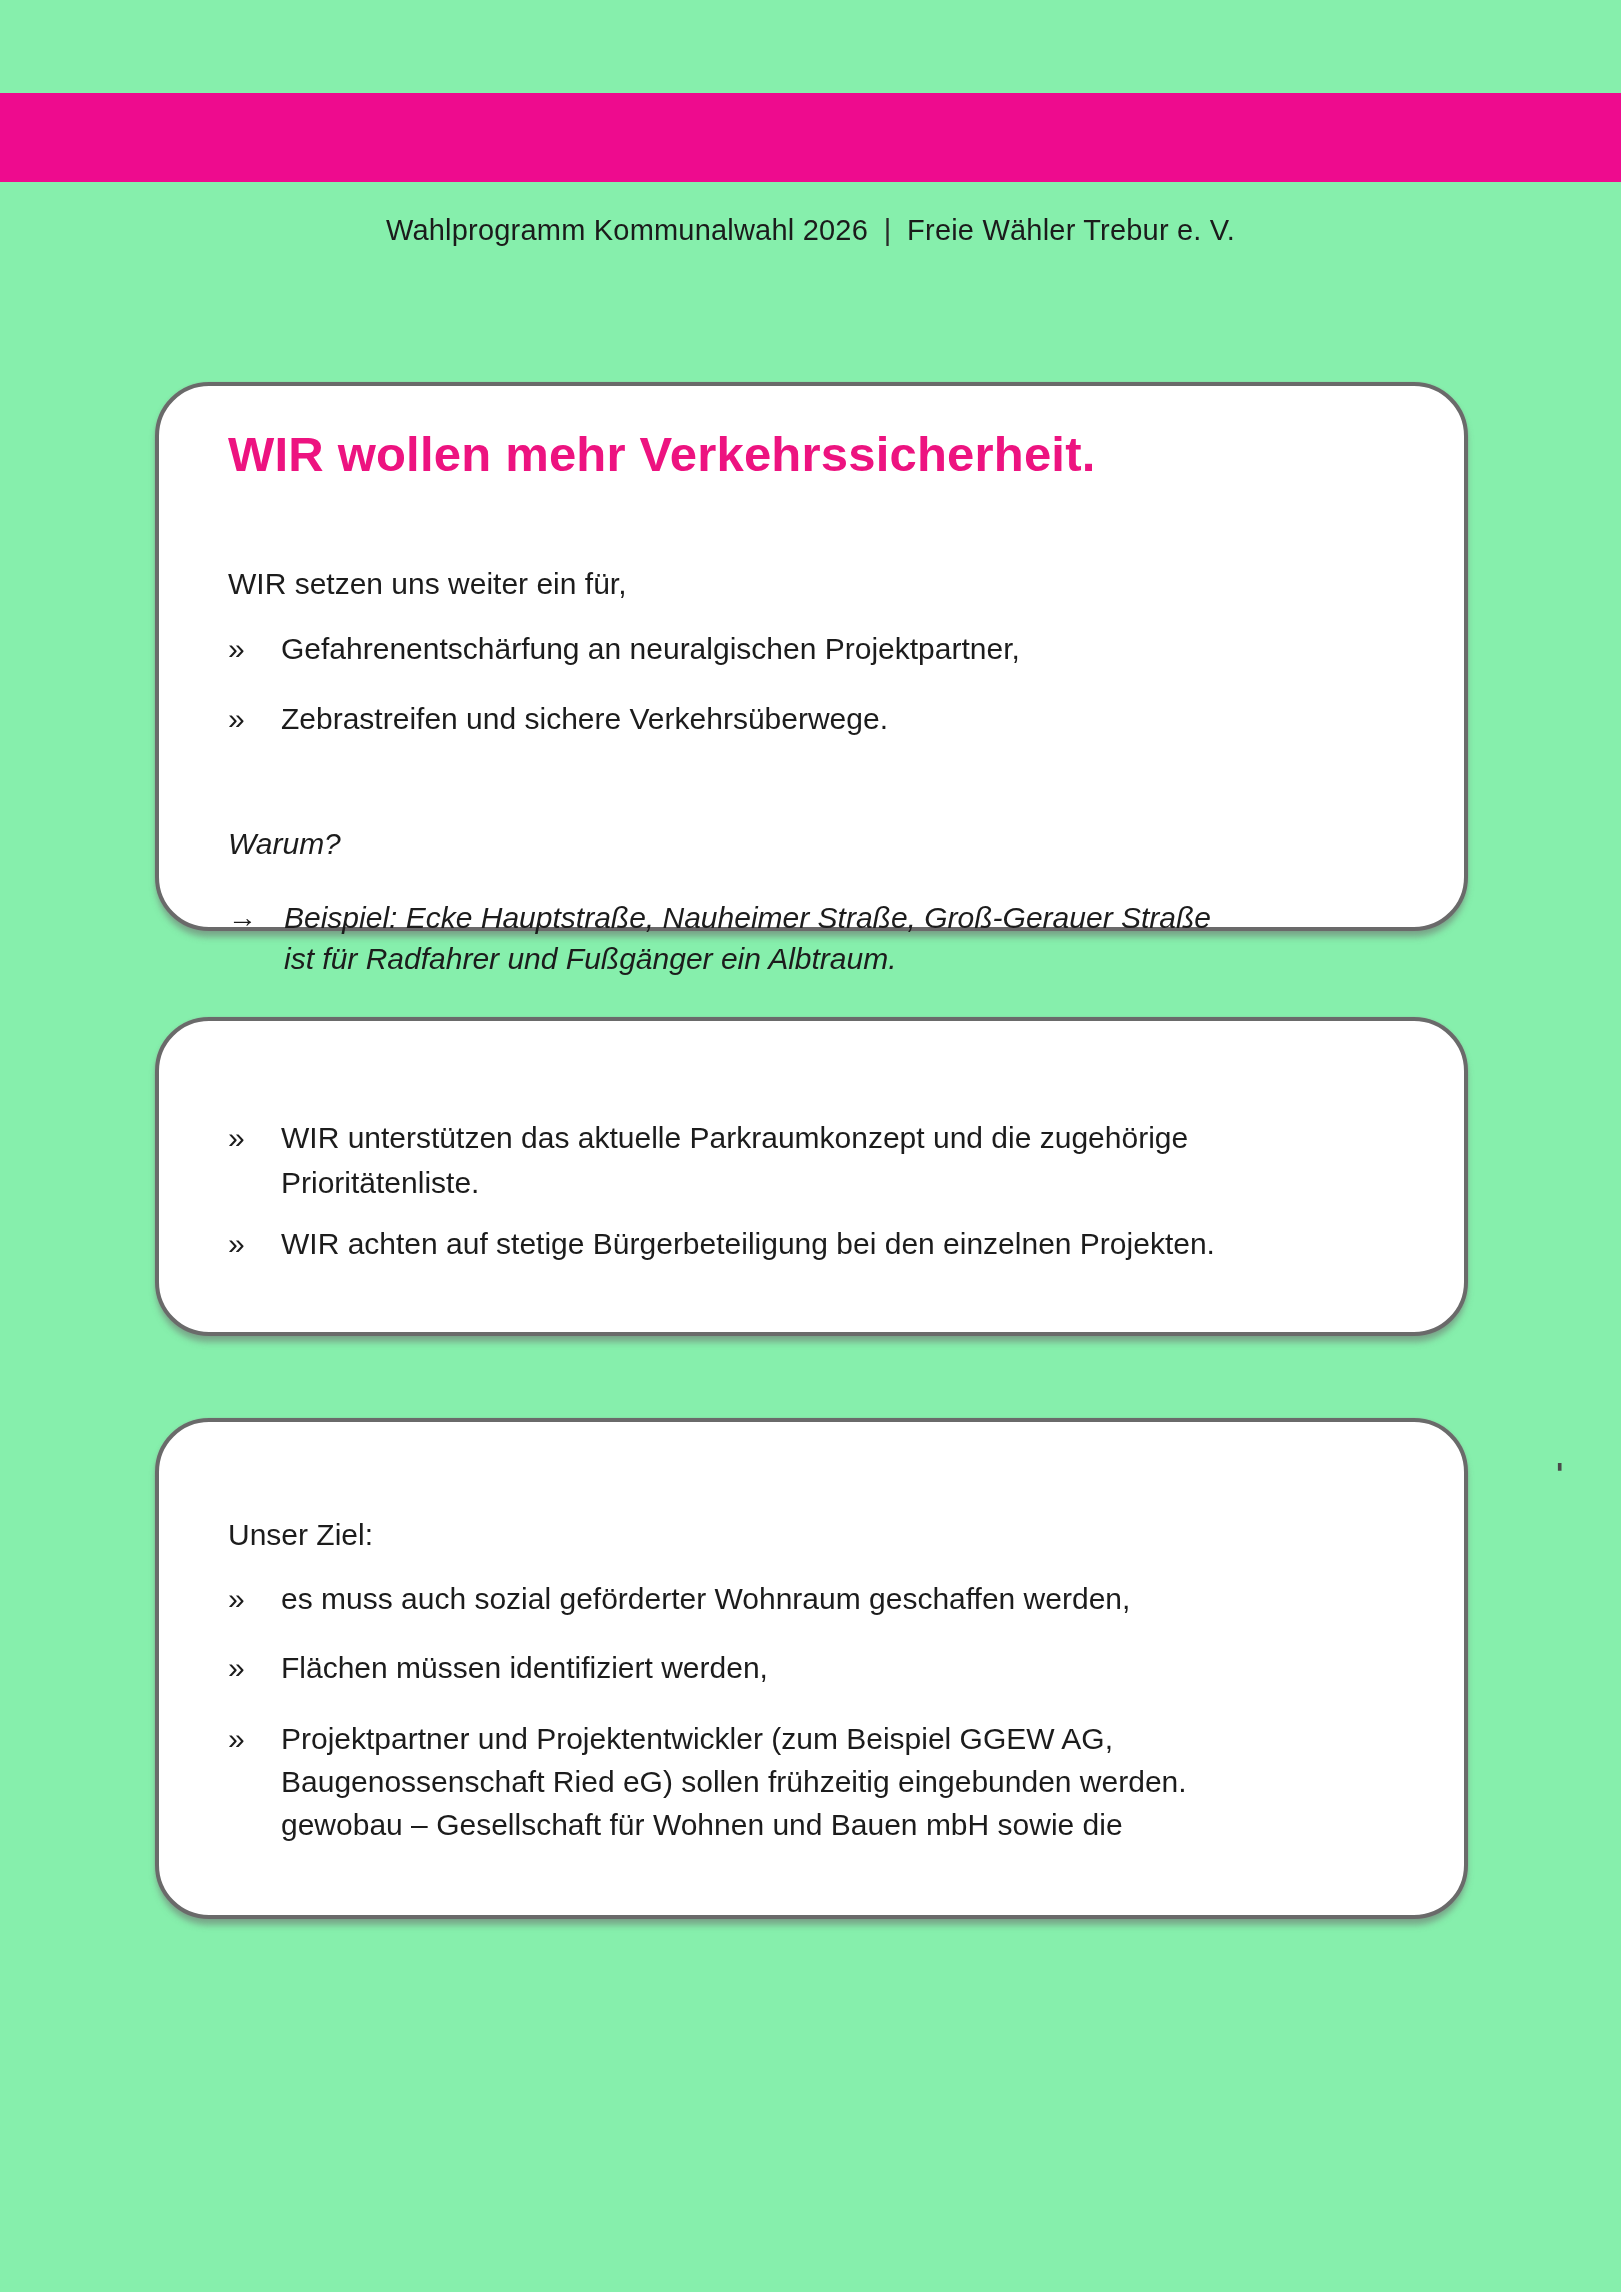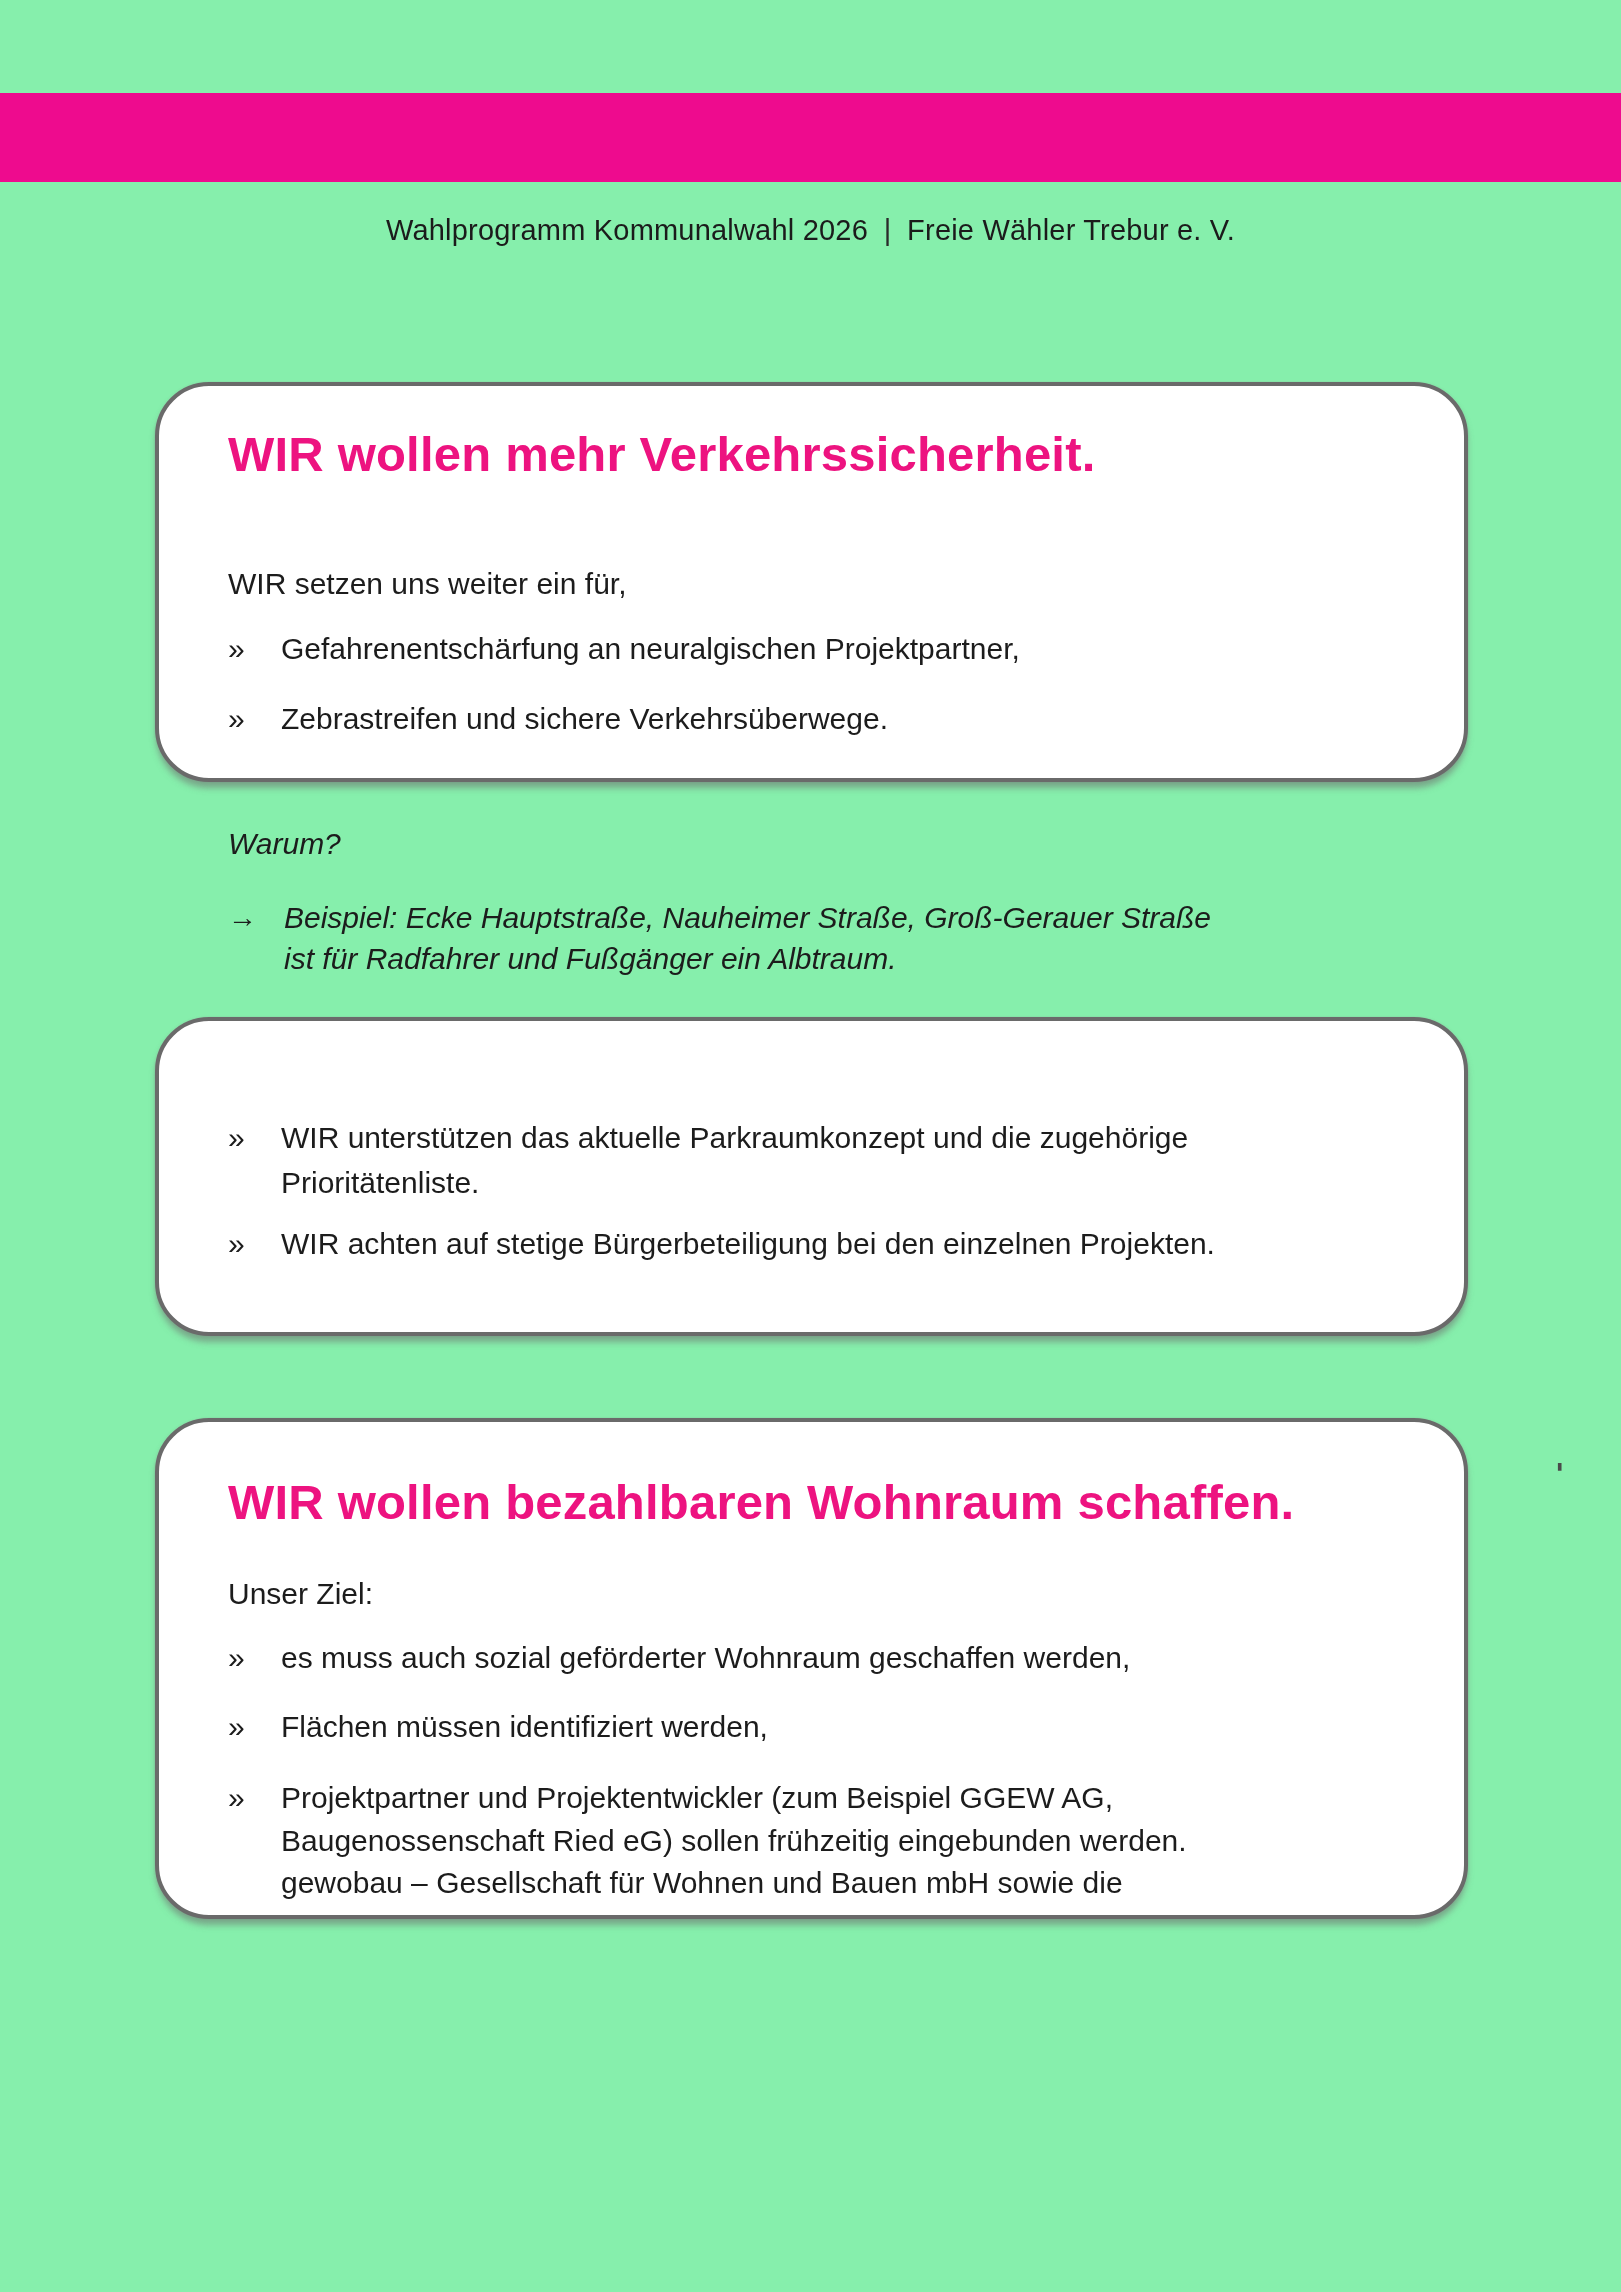--- a/index.html
+++ b/index.html
@@ -27,21 +27,21 @@
     letter-spacing:0.2px;
   }
   .doc-header .sep{margin:0 15.7px;color:#2a2a2a;}
   .card{
     position:absolute;left:155px;width:1313px;
     box-sizing:border-box;background:#fff;
     border:4.9px solid var(--border-color);
     border-radius:54px;
     box-shadow:0 6.9px 5.9px -1px rgba(110,110,110,.55), 0 0 2px rgba(150,150,150,.4);
   }
-  .card-1{top:382px;height:400px;padding:39px 74px 0 69px;}
+  .card-1{top:382px;height:549px;padding:39px 74px 0 69px;}
   .card-2{top:1017px;height:319px;padding:51px 86px 0 69px;}
   .card-3{top:1418px;height:501px;padding:51px 86px 0 69px;}
   .card-title{
     margin:0;font-size:49px;font-weight:700;line-height:1.2;
     color:var(--heading-color);letter-spacing:0.2px;
   }
   .body-line{font-size:30px;line-height:1.2;}
   .intro-1{margin-top:82px;}
   .intro-3{margin-top:44px;}
   .bullet-row{display:flex;font-size:30px;line-height:1.42;}
@@ -108,21 +108,20 @@
         <div>Prioritätenliste.</div>
       </span>
     </div>
     <div class="bullet-row b-tight c2-b2">
       <span class="marker">»</span>
       <span class="btext">WIR achten auf stetige Bürgerbeteiligung bei den einzelnen Projekten.</span>
     </div>
   </div>
 
   <div class="card card-3">
-    <h2 class="card-title">WIR wollen bezahlbaren Wohnraum schaffen.</h2>
     <div class="body-line intro-3">Unser Ziel:</div>
 
     <div class="bullet-row b-tight c3-b1">
       <span class="marker">»</span>
       <span class="btext">es muss auch sozial geförderter Wohnraum geschaffen werden,</span>
     </div>
     <div class="bullet-row b-tight c3-b2">
       <span class="marker">»</span>
       <span class="btext">Flächen müssen identifiziert werden,</span>
     </div>

